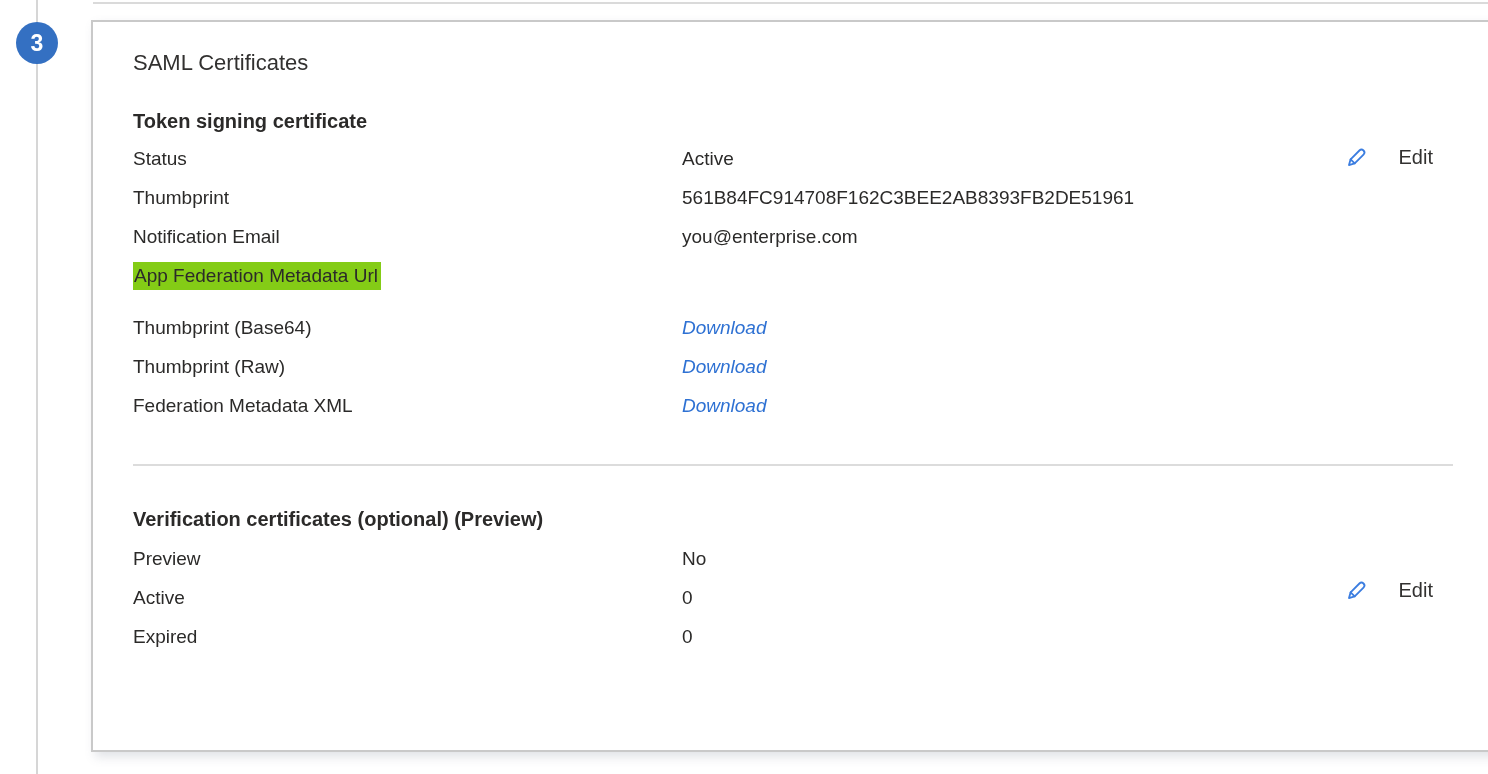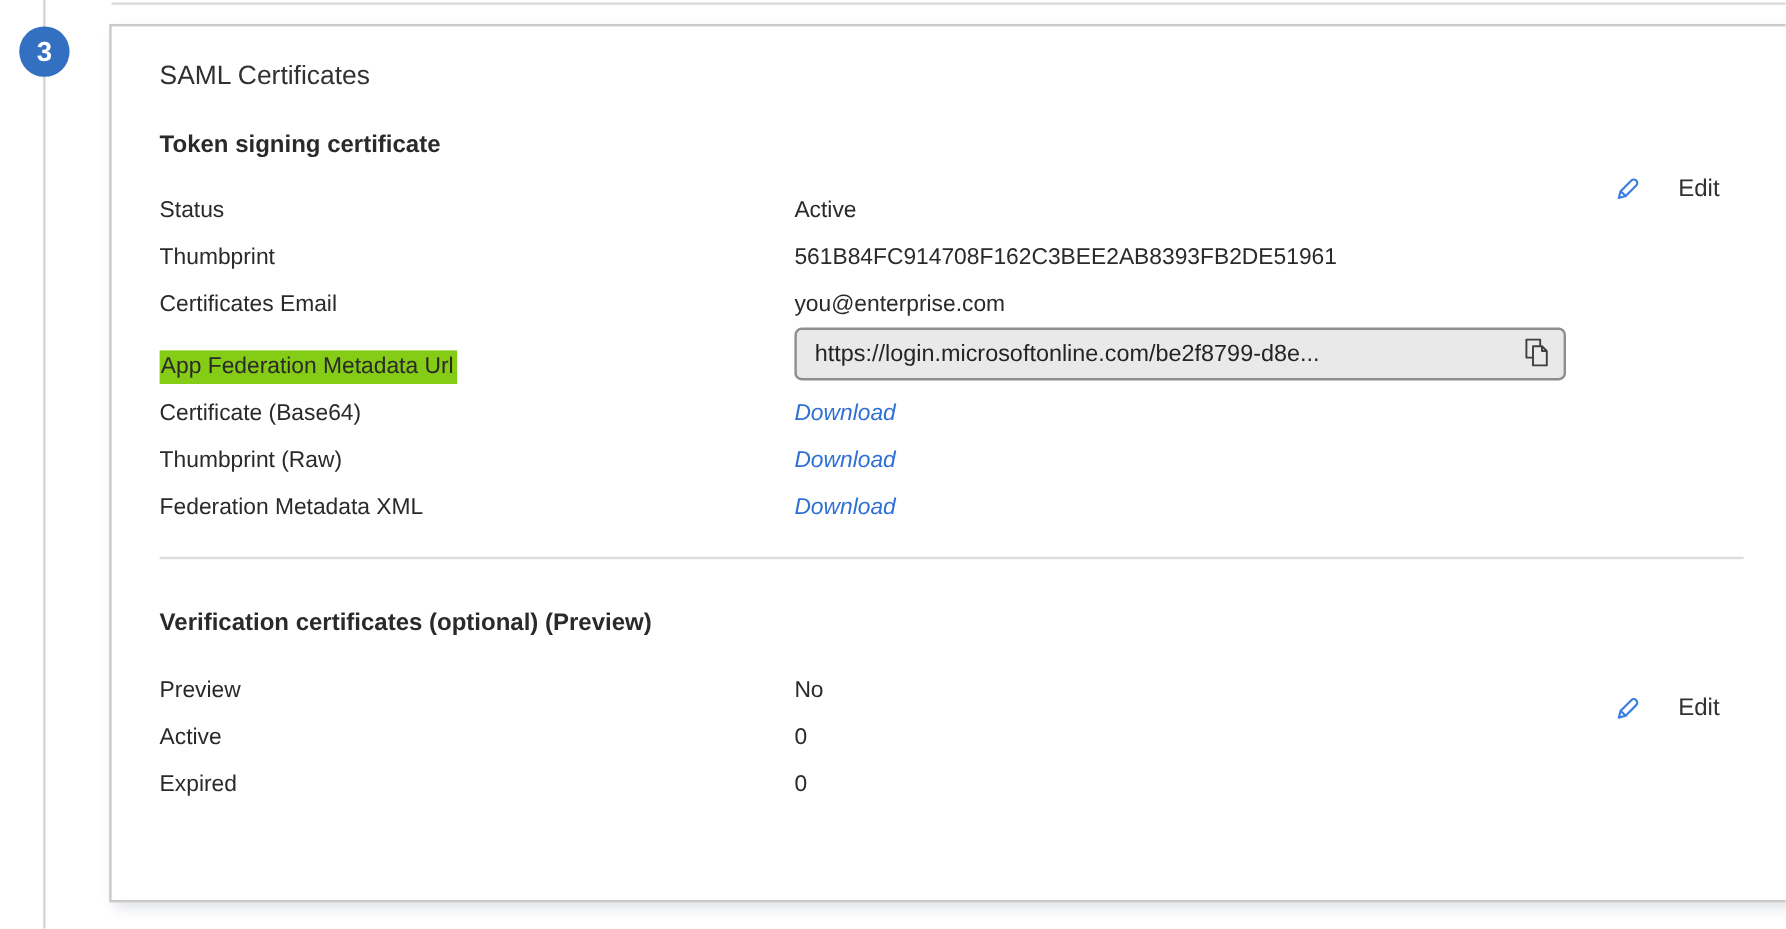--- a/index.html
+++ b/index.html
@@ -25,21 +25,21 @@
     position:absolute;left:91px;top:20px;width:1404px;height:732px;box-sizing:border-box;
     background:#ffffff;border:2px solid #c9c9c9;
     box-shadow:4px 5px 10px rgba(90,100,120,0.18);
     padding:26px 40px 0 40px;z-index:1;
   }
   .card-title{font-size:22px;line-height:30px;font-weight:400;color:#323130;}
   .section-heading{font-size:20px;line-height:26px;font-weight:700;color:#2b2a29;margin-top:30px;}
   .section-heading.second{margin-top:40px;}
   .rows{margin-top:14px;}
   .rows.second{margin-top:16px;}
-  .row{display:flex;align-items:flex-end;height:39px;font-size:19px;}
+  .row{display:flex;align-items:flex-start;height:39px;font-size:19px;gap:20px;}
   .row.url-row{height:52px;}
   .row .label{width:529px;flex:none;color:#2b2a29;}
   .row .value{color:#2b2a29;}
   .hl{background:#84cc16;padding:3px 3px 4px 1px;}
   a.dl-link{color:#2e71d3;text-decoration:none;cursor:pointer;font-style:italic;}
   .copy-field{
     width:643px;height:44px;box-sizing:border-box;border:2px solid #8e8e8e;border-radius:6px;
     background:#e9e9e9;display:flex;align-items:center;padding:0 10px 0 15px;
   }
   .copy-field .url-text{
@@ -90,44 +90,30 @@
       <span class="value">Active</span>
     </div>
 
     <div class="row">
       <span class="label">Thumbprint</span>
       <span class="value">561B84FC914708F162C3BEE2AB8393FB2DE51961</span>
     </div>
 
 
     <div class="row">
-      <span class="label">Certificates Email</span>
+      <span class="label">Notification Email</span>
       <span class="value">you@enterprise.com</span>
     </div>
 
     <div class="row url-row">
       <span class="label"><span class="hl">App Federation Metadata Url</span></span>
-      <div class="copy-field">
-        <span class="url-text">https://login.microsoftonline.com/be2f8799-d8e...</span>
-        <button class="copy-btn">
-          <span>
-            <svg width="25" height="28" viewBox="0 0 25 28">
-              <g stroke="#3f3f3f" stroke-width="1.6" stroke-linejoin="round">
-                <rect x="4" y="3" width="11.5" height="15" fill="none"></rect>
-                <path d="M9.5 8.5 h7.5 l4 4 v12 h-11.5 z" fill="#e9e9e9"></path>
-                <path d="M17 8.5 v4 h4" fill="none"></path>
-              </g>
-            </svg>
-          </span>
-        </button>
-      </div>
     </div>
 
     <div class="row">
-      <span class="label">Certificate (Base64)</span>
+      <span class="label">Thumbprint (Base64)</span>
       <a class="dl-link">Download</a>
     </div>
 
     <div class="row">
       <span class="label">Thumbprint (Raw)</span>
       <a class="dl-link">Download</a>
     </div>
 
     <div class="row">
       <span class="label">Federation Metadata XML</span>

